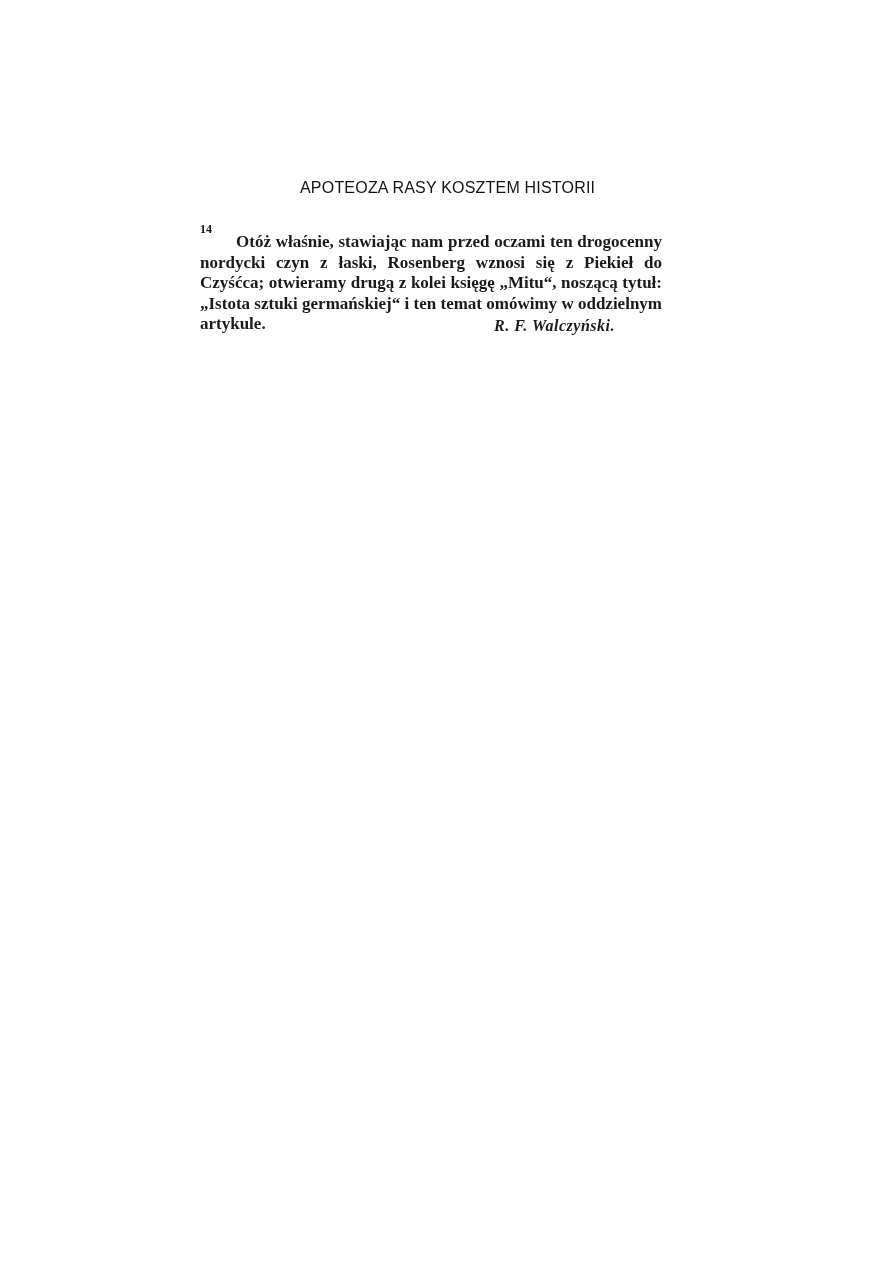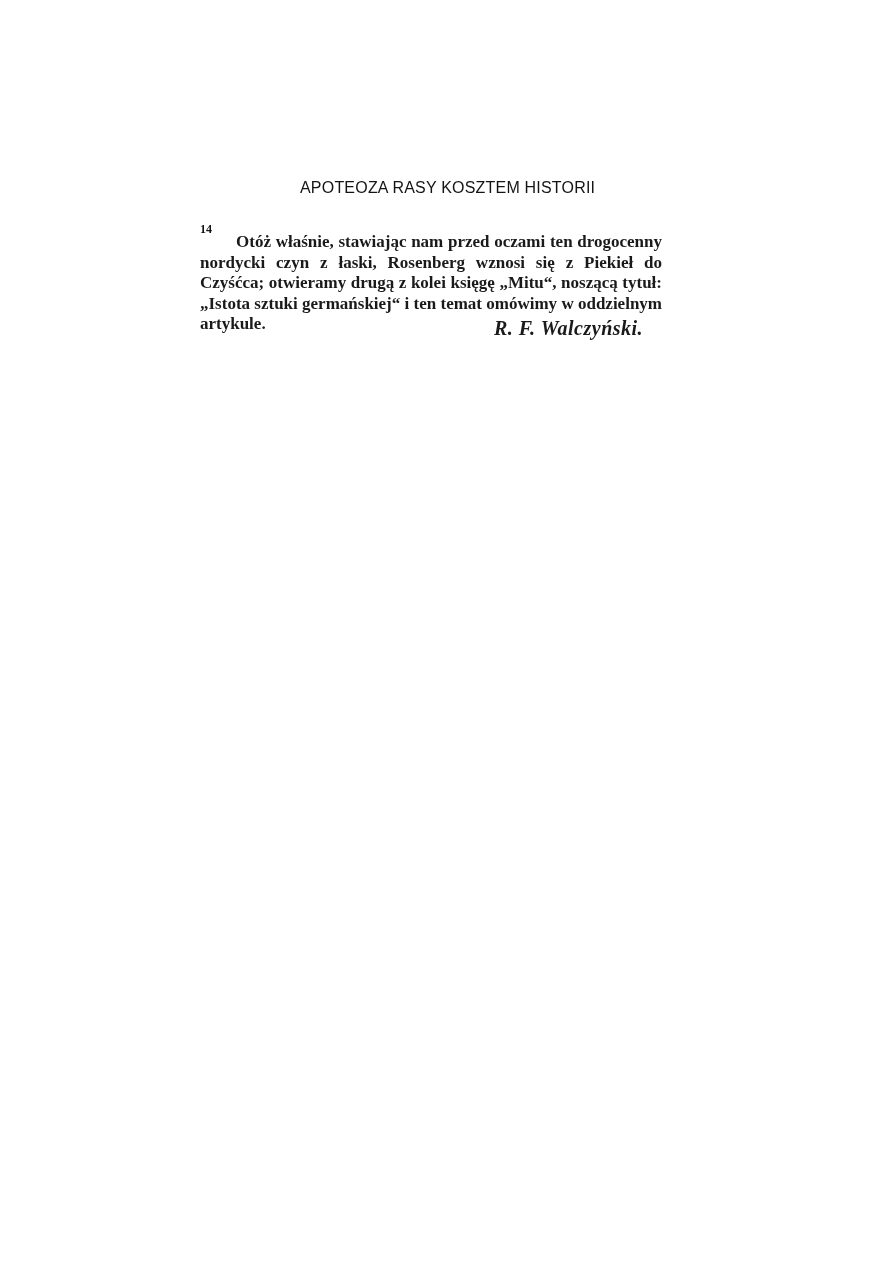--- a/index.html
+++ b/index.html
@@ -23,21 +23,21 @@
     }
     .body-text {
       position: absolute; top: 215px; left: 200px; width: 462px;
       font-family: "Liberation Serif", serif;
       font-size: 17px; line-height: 20.5px; text-align: justify;
       text-indent: 36px; font-weight: bold; color: #1a1a1a;
     }
     .signature {
       position: absolute; top: 317px; left: 494px;
       font-family: "Liberation Serif", serif; font-style: italic; font-weight: bold;
-      font-size: 20px; letter-spacing: 0.5px; color: #1a1a1a;
+      font-size: 16px; letter-spacing: 0.5px; color: #1a1a1a;
     }
   </style>
 </head>
 <body>
 
 <div class="header">
   <span class="page-number">14</span>
   <span class="running-title">APOTEOZA RASY KOSZTEM HISTORII</span>
 </div>
 

